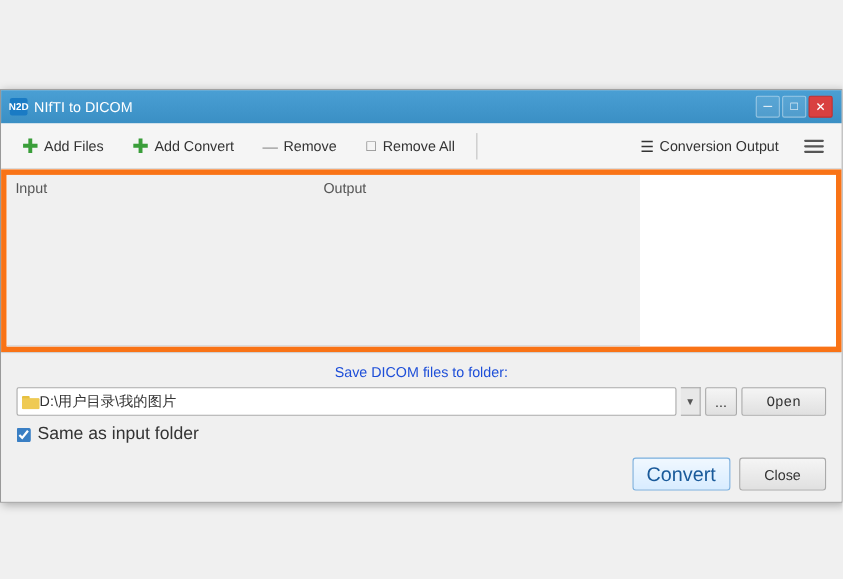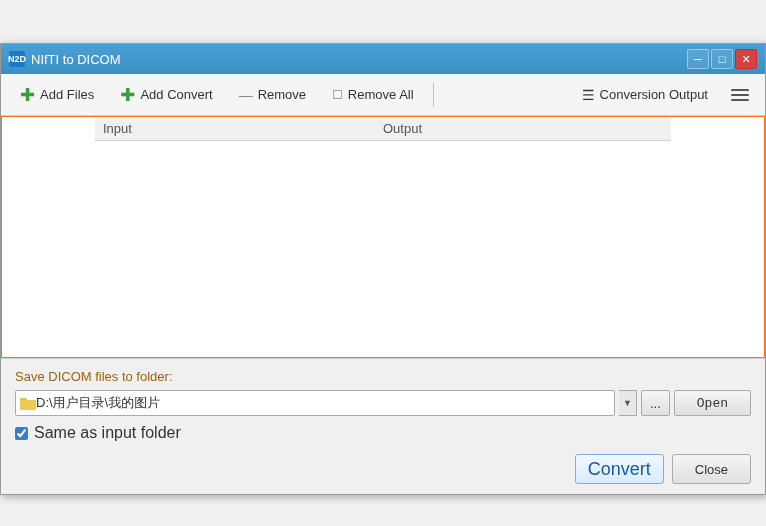--- a/index.html
+++ b/index.html
@@ -9,21 +9,21 @@
       background: #f0f0f0;
       display: flex;
       justify-content: center;
       align-items: center;
       width: 766px;
       height: 526px;
       overflow: hidden;
     }
     .window {
       width: 766px;
-      height: 452px;
+      height: 376px;
       background: #f0f0f0;
       border: 1px solid #999;
       box-shadow: 2px 2px 8px rgba(0,0,0,0.3);
       display: flex;
       flex-direction: column;
       margin-top: 12px;
     }
     .title-bar {
       background: linear-gradient(to bottom, #4a9fd4, #3a8fc4);
       height: 30px;
@@ -120,26 +120,25 @@
     .hamburger-line {
       width: 18px;
       height: 2px;
       background: #555;
       border-radius: 1px;
     }
 
     .file-list-area {
       flex: 1;
       background: white;
-      border: 1px solid #f97316;
+      border: 5px solid #f97316;
       margin: 0;
       overflow: hidden;
       display: flex;
-      flex-direction: column;
-      align-items: center;
+      flex-direction: row;
     }
     .file-list-header {
       display: flex;
       background: #f0f0f0;
       border-bottom: 1px solid #d0d0d0;
       padding: 4px 8px;
       font-size: 13px;
       color: #555;
     }
     .col-input { flex: 0 0 280px; }
@@ -151,22 +150,23 @@
     }
 
     .bottom-section {
       background: #f0f0f0;
       padding: 10px 14px;
       border-top: 1px solid #d0d0d0;
       flex-shrink: 0;
     }
     .save-folder-label {
       font-size: 13px;
-      color: #a16207;
+      color: #1d4ed8;
       margin-bottom: 6px;
+      text-align: center;
     }
     .folder-row {
       display: flex;
       align-items: center;
       gap: 4px;
       margin-bottom: 8px;
     }
     .folder-input-wrapper {
       flex: 1;
       display: flex;

